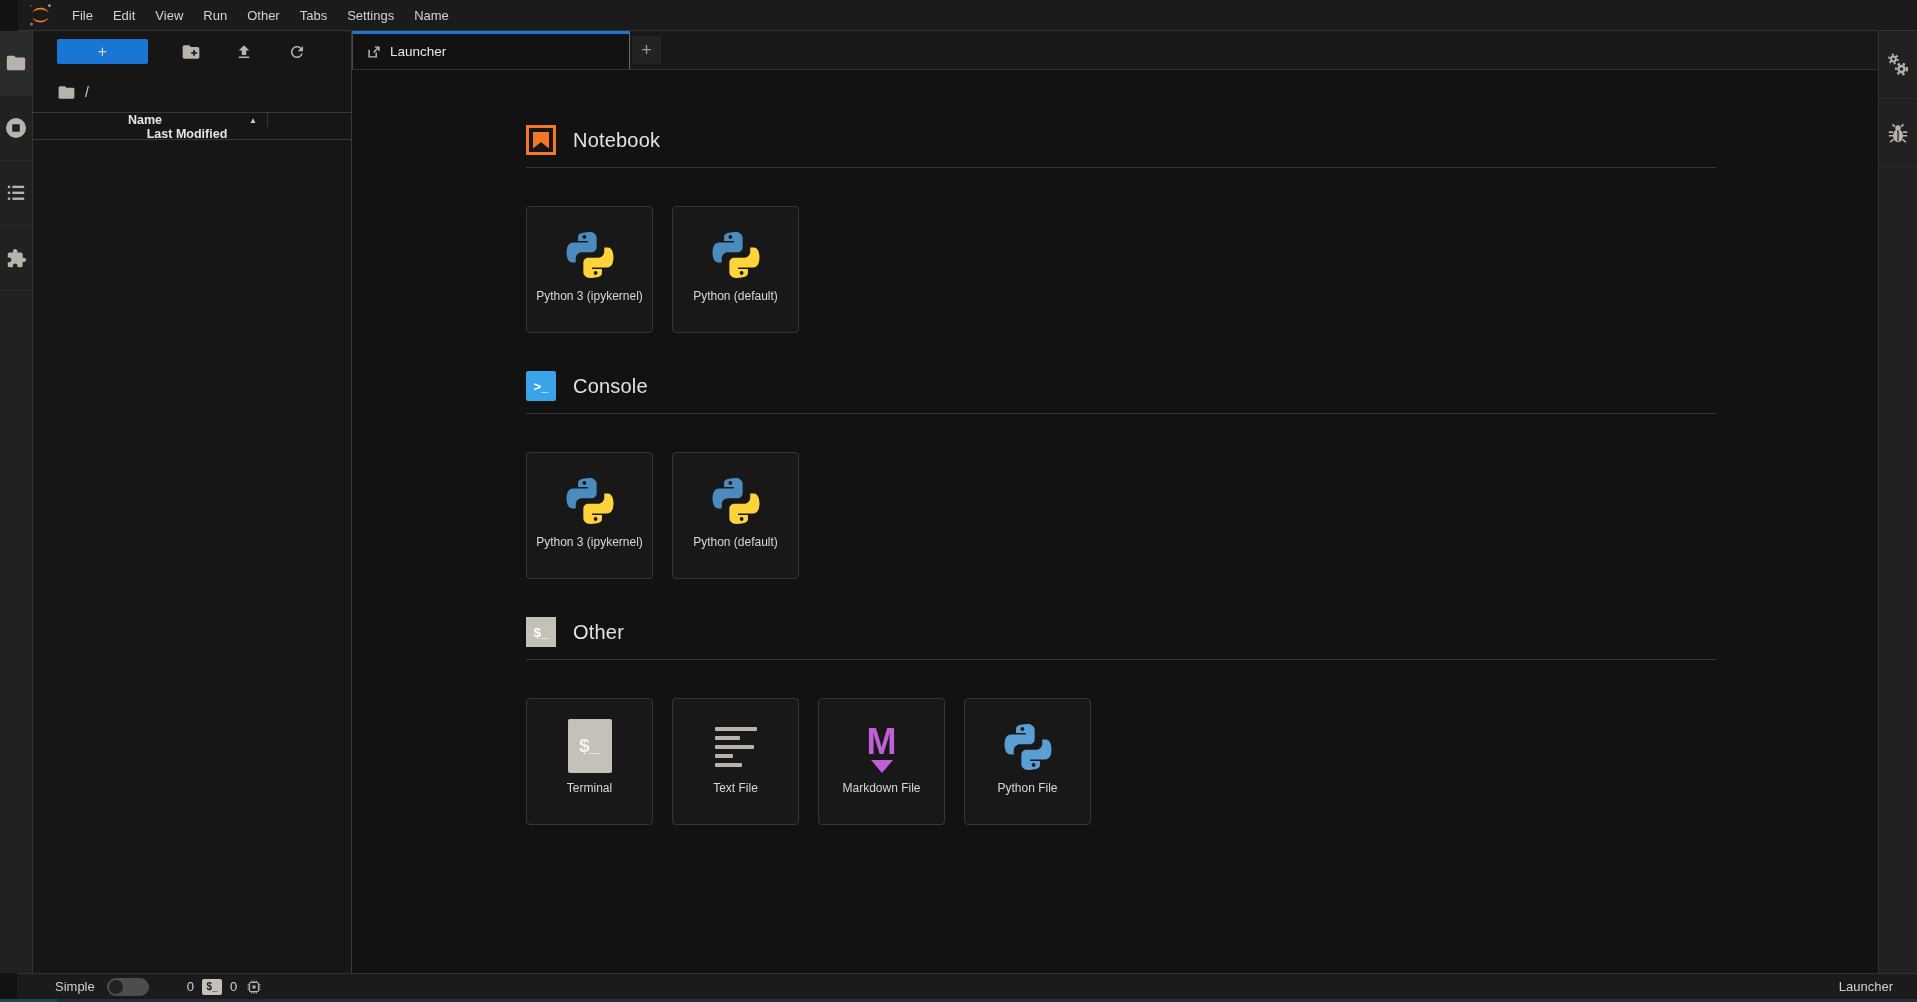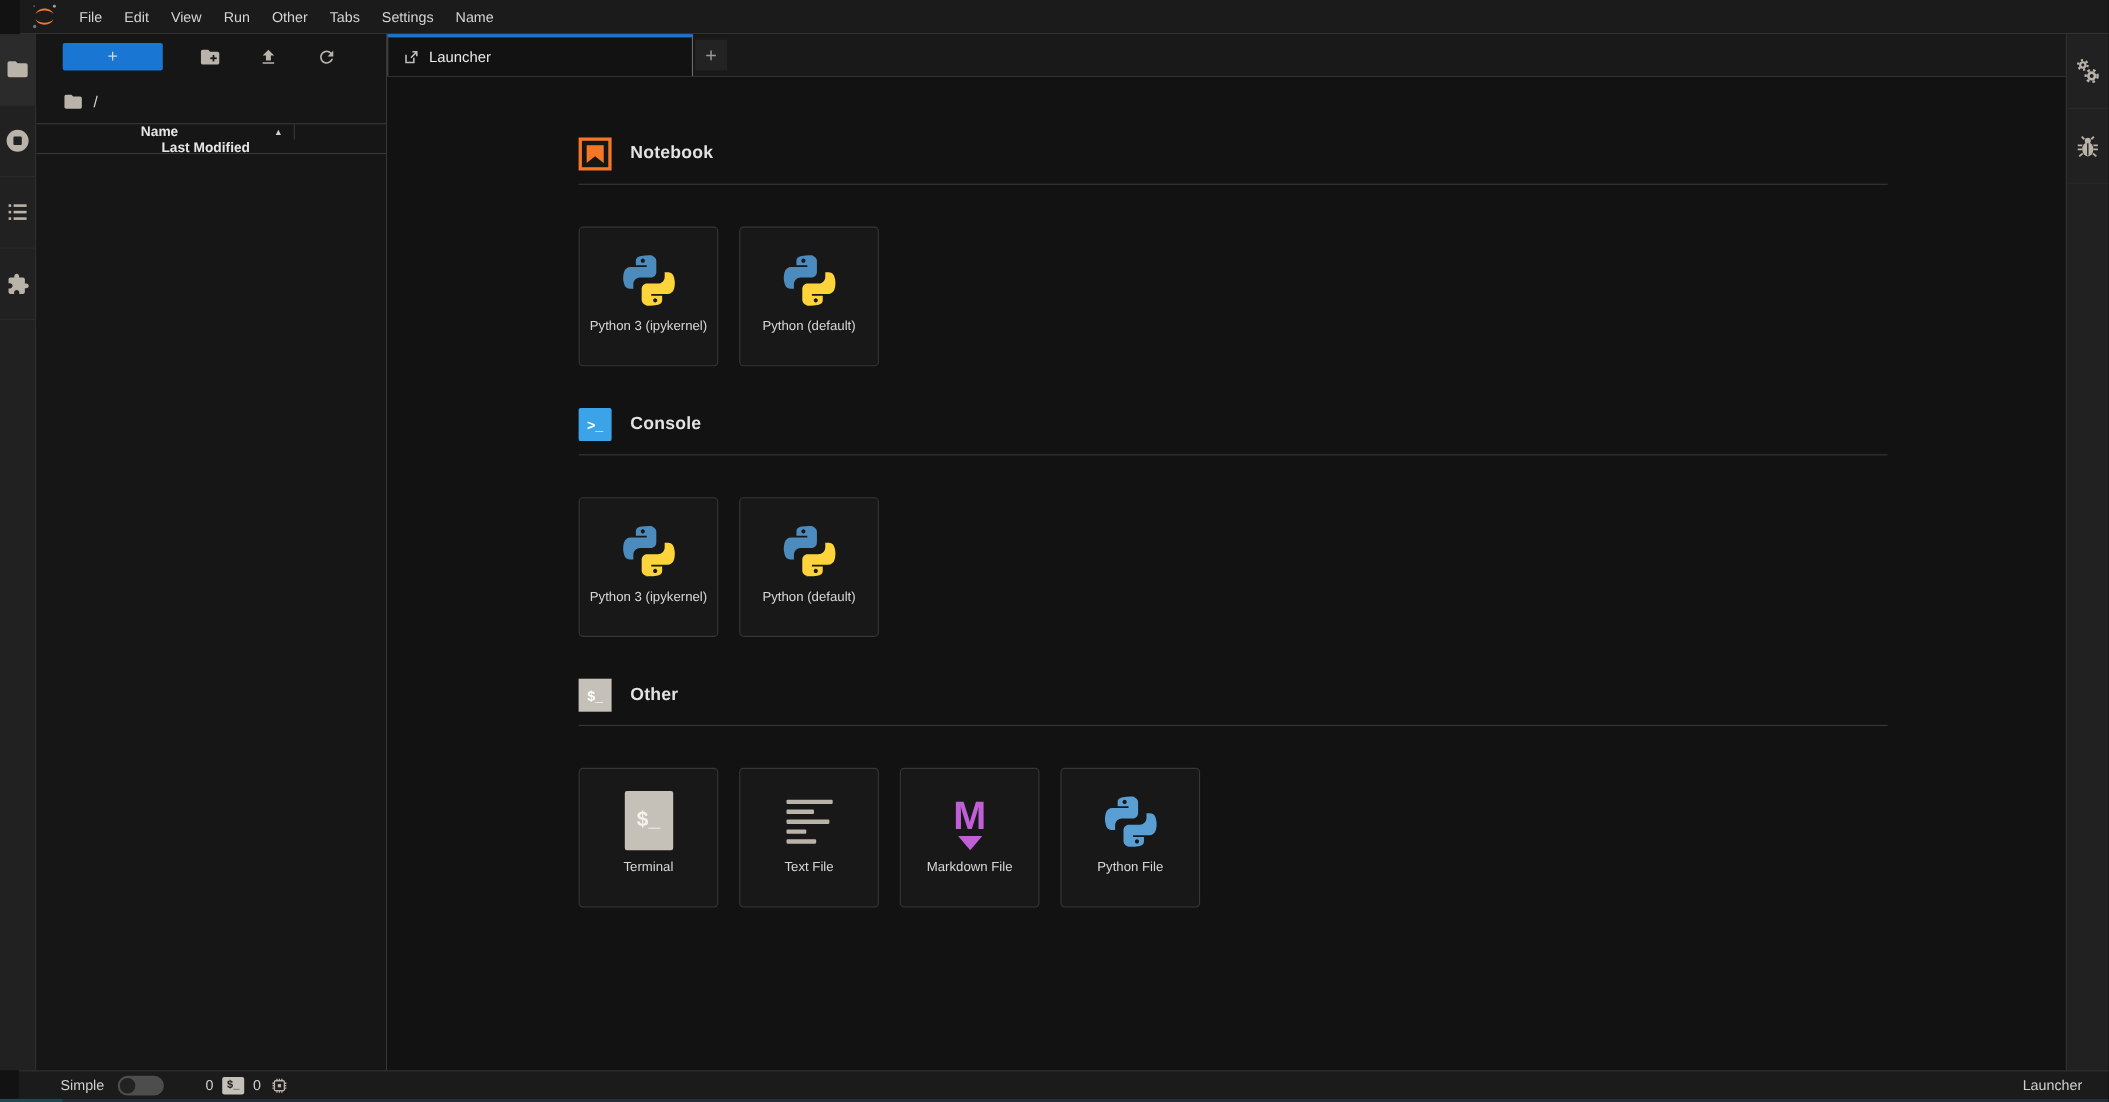--- a/index.html
+++ b/index.html
@@ -51,21 +51,21 @@
          border-right:1px solid #6a6a6a; display:flex; align-items:center; gap:8px; padding-left:13px;
          font-size:13.5px; color:#e8e8e8; }
   .add-tab { width:29px; height:28px; margin:5px 0 0 2px; background:#232323; border:none; color:#9a9a9a;
              font-size:18px; line-height:26px; }
 
   
   #launcher { flex:1; overflow:hidden; }
   .launcher-body { width:1190px; margin-left:174px; padding-top:55px; }
   .lsection { margin-bottom:38px; }
   .lsection-head { display:flex; align-items:center; gap:17px; padding-bottom:12px; border-bottom:1px solid #383838; }
-  .lsection-title { font-size:16px; color:#e3e3e3; font-weight:700; letter-spacing:.2px; }
+  .lsection-title { font-size:20px; color:#e3e3e3; font-weight:400; letter-spacing:.2px; }
   .cards { display:flex; gap:19px; margin-top:38px; }
   .card { width:127px; height:127px; background:#181818; border:1px solid #363636; border-radius:4px;
           display:flex; flex-direction:column; align-items:center; cursor:pointer; }
   .card-icon { height:74px; display:flex; align-items:flex-end; justify-content:center; }
   .card-label { margin-top:8px; font-size:12px; color:#d8d8d8; text-align:center; line-height:1.3; padding:0 6px; }
 
   
   .nb-ic { width:30px; height:30px; border:3px solid #f37726; background:#161616; display:flex; align-items:center; justify-content:center; }
   .nb-bookmark { width:16px; height:17px; background:#f37726; clip-path:polygon(0 0,100% 0,100% 100%,50% 62%,0 100%); }
   .console-ic { width:30px; height:30px; background:#3ba3e8; border-radius:2px; display:flex; align-items:center; justify-content:center;

